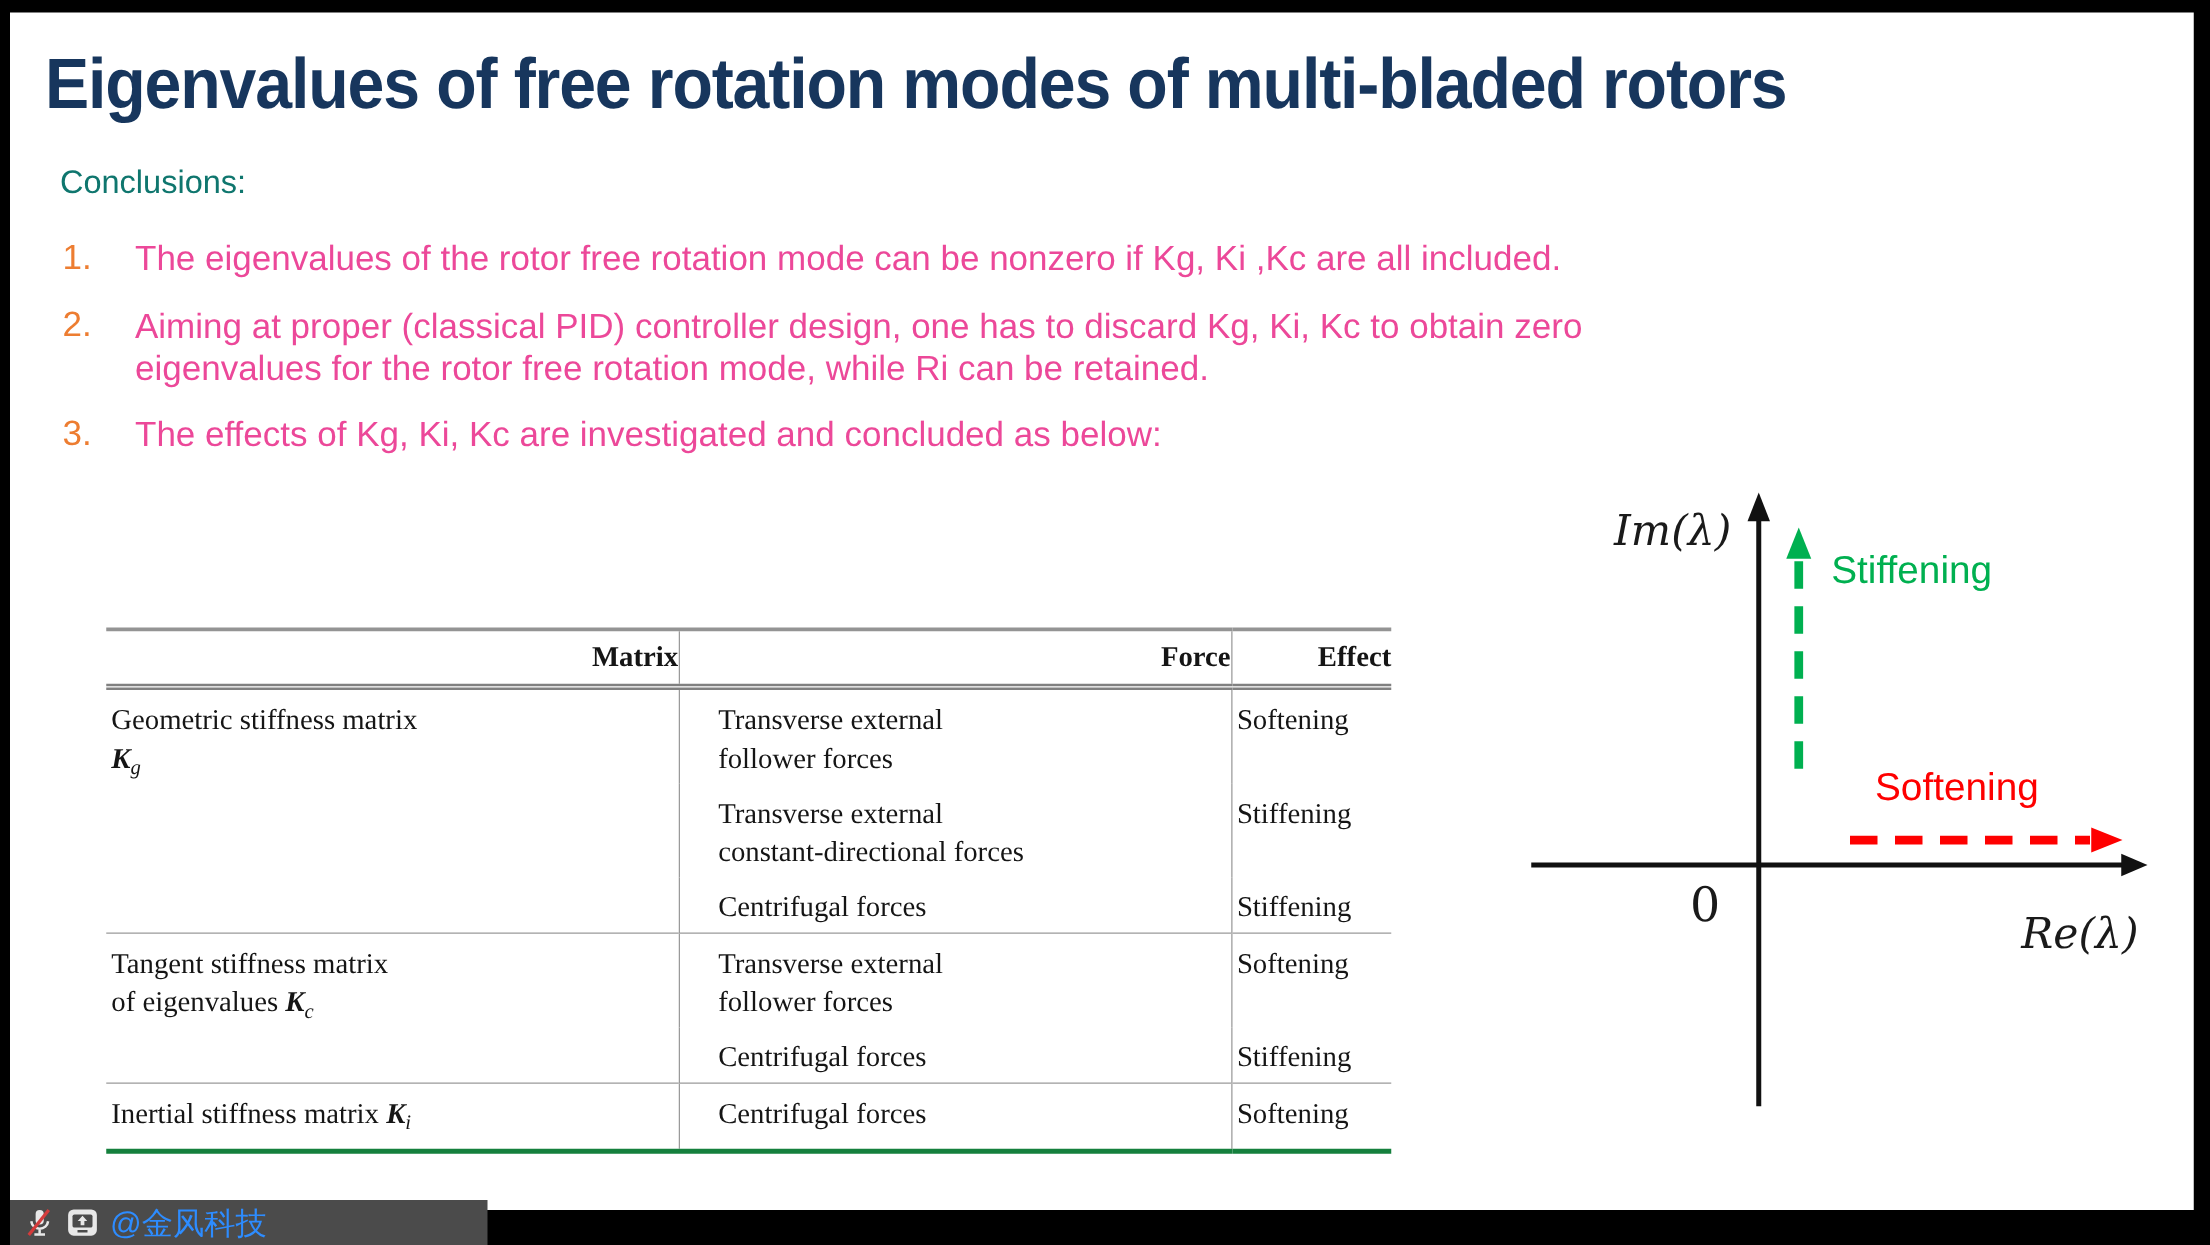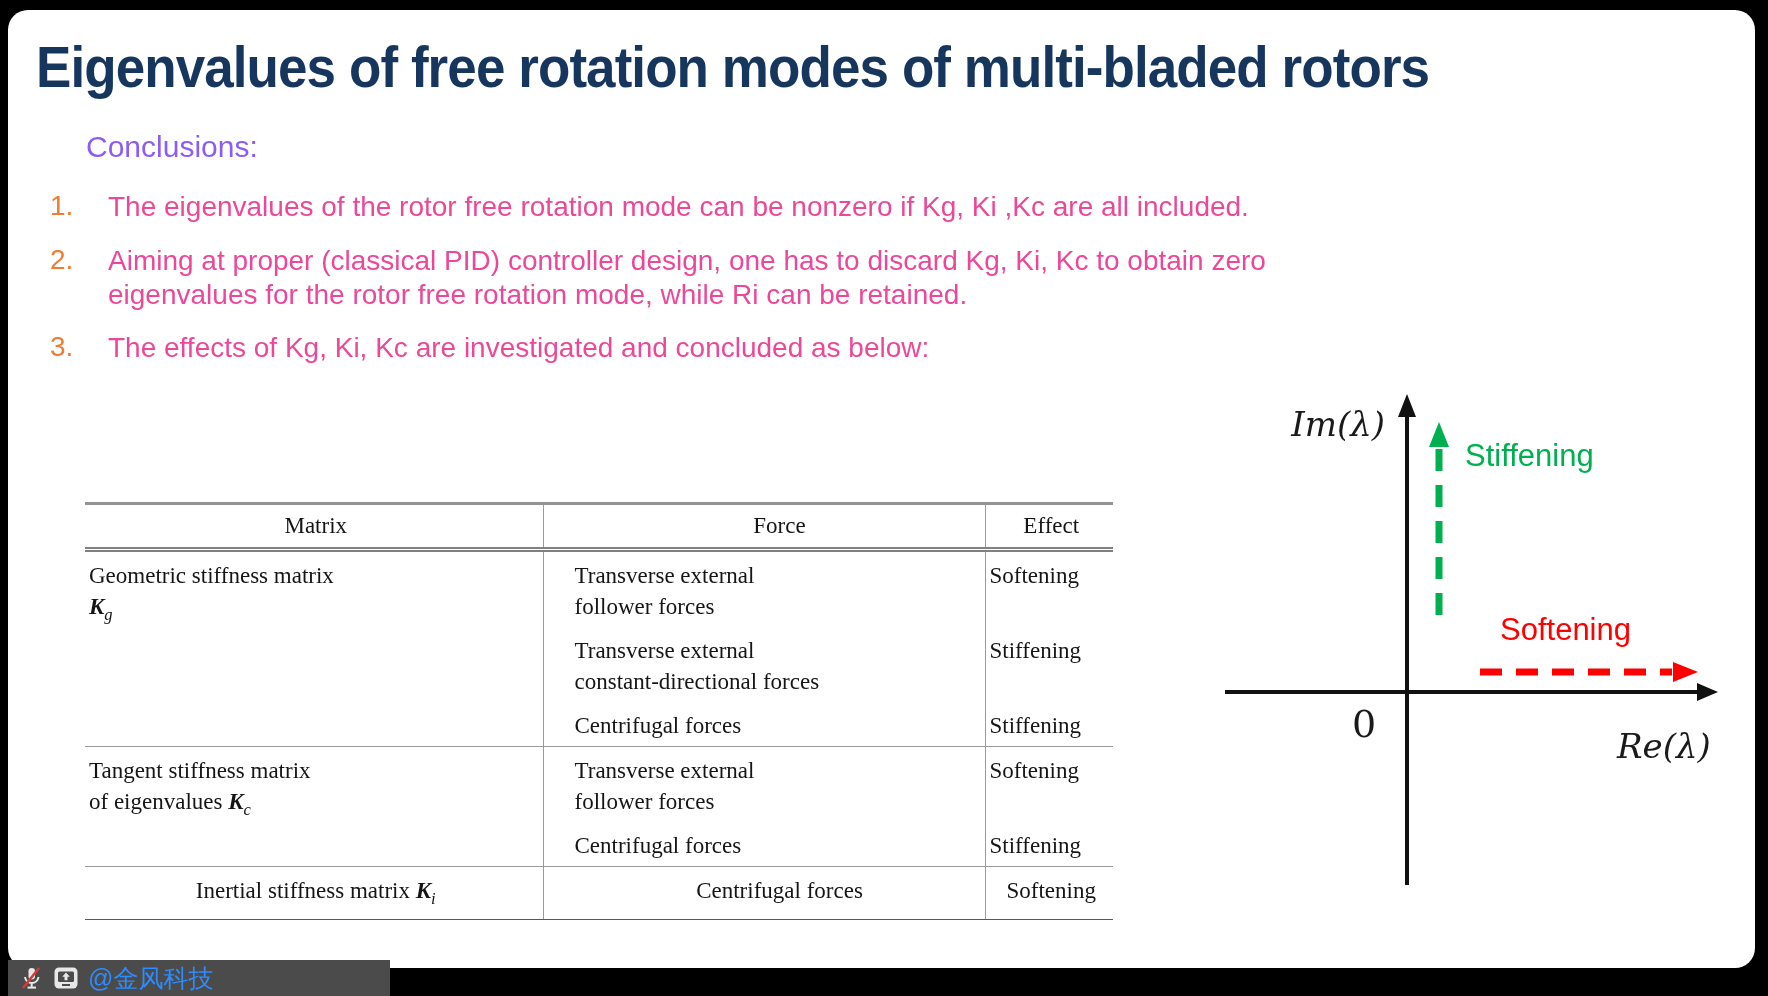--- a/index.html
+++ b/index.html
@@ -1,44 +1,44 @@
 <!DOCTYPE html>
 <html><head>
 <meta charset="utf-8">
 <style>
   html,body{margin:0;padding:0;background:#000;}
   .stage{position:relative;width:1768px;height:996px;background:#000;overflow:hidden;
          font-family:"Liberation Sans",sans-serif;}
-  .slide{position:absolute;left:8px;top:10px;width:1747px;height:958px;background:#ffffff;border-radius:20px;}
+  .slide{position:absolute;left:8px;top:10px;width:1747px;height:958px;background:#ffffff;}
 
   .title{position:absolute;left:28px;top:24px;width:1680px;
          font-size:57px;font-weight:700;letter-spacing:-1px;color:#17365d;
          transform:scaleX(0.93);transform-origin:left center;white-space:nowrap;}
 
-  .conclusions{position:absolute;left:40px;top:120px;font-size:30px;color:#8b5cf6;margin-left:38px;}
+  .conclusions{position:absolute;left:40px;top:120px;font-size:26px;color:#0f766e;}
 
   .list{position:absolute;left:42px;top:180px;width:1380px;}
   .item{display:flex;align-items:flex-start;margin-bottom:20px;}
   .item .num{flex:0 0 58px;font-size:28px;color:#ed7d31;}
   .item .txt{flex:0 1 1290px;font-size:28px;line-height:34px;color:#ec4899;}
 
   
   .tblwrap{position:absolute;left:77px;top:492px;}
   table.kt{border-collapse:collapse;font-family:"Liberation Serif","DejaVu Serif",serif;
            font-size:23px;color:#151515;table-layout:fixed;}
   table.kt col.c1{width:458px;} table.kt col.c2{width:442px;} table.kt col.c3{width:128px;}
-  table.kt th{font-weight:normal;text-align:center;vertical-align:middle;
+  table.kt th{font-weight:bold;text-align:right;vertical-align:middle;
               border-top:3px solid #949494;border-bottom:5px double #808080;
               padding:6px 0 6px 4px;height:30px;}
   table.kt th.hforce,table.kt td.c-force{padding-left:31px;}
   table.kt th.heffect,table.kt td.c-effect{}
   table.kt td{vertical-align:top;padding:8px 0 5px 4px;line-height:31px;}
   table.kt .vline{border-right:1px solid #9a9a9a;}
   table.kt tr.gsep td{border-top:1px solid #9a9a9a;}
-  table.kt tr.lastrow td{border-bottom:1px solid #15803d;text-align:center;}
+  table.kt tr.lastrow td{border-bottom:4px solid #15803d;}
   .ksym{font-weight:bold;font-style:italic;}
   .ksub{font-style:italic;font-size:0.72em;}
 
   
   .diagram{position:absolute;left:1172px;top:370px;}
 
   
   .blackstrip{position:absolute;left:0;top:968px;width:1768px;height:28px;background:#000;}
   .sharebar{position:absolute;left:8px;top:960px;width:382px;height:36px;background:#4b4b4b;
             display:flex;align-items:center;gap:9px;padding-left:10px;box-sizing:border-box;}

